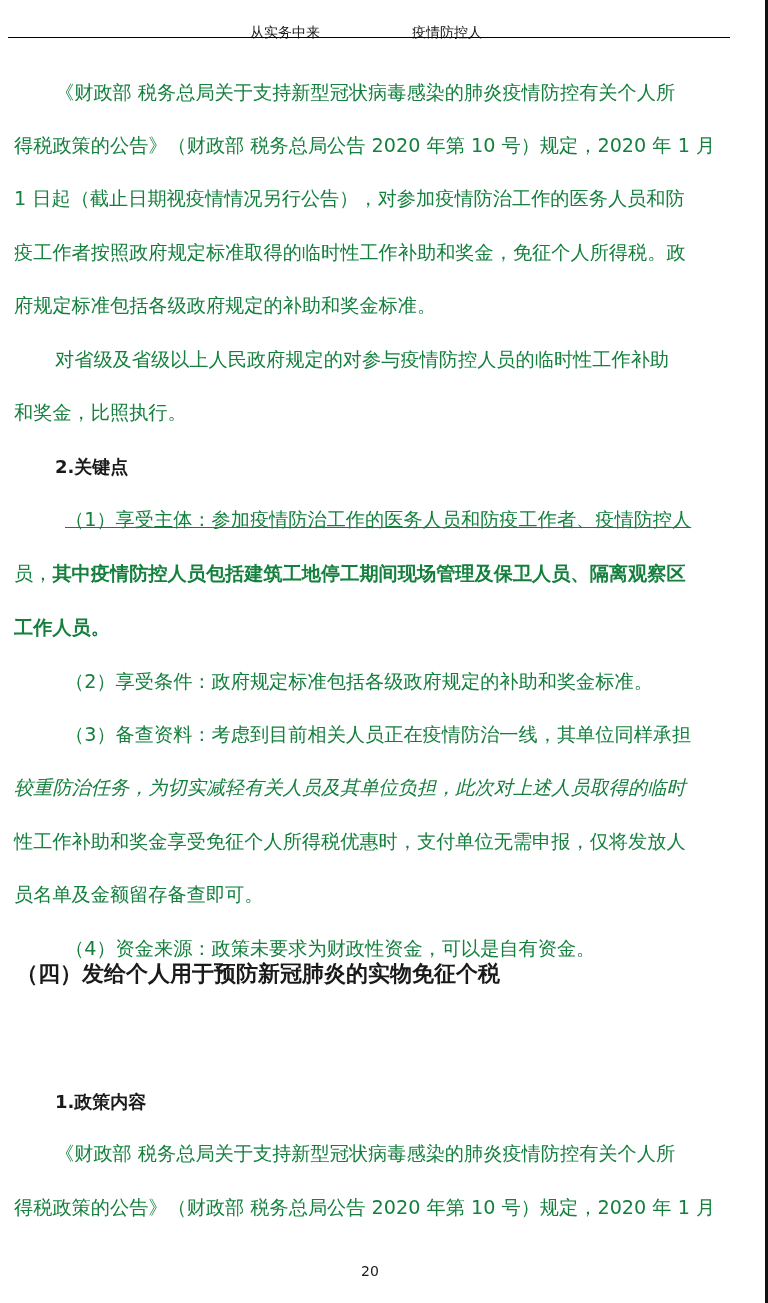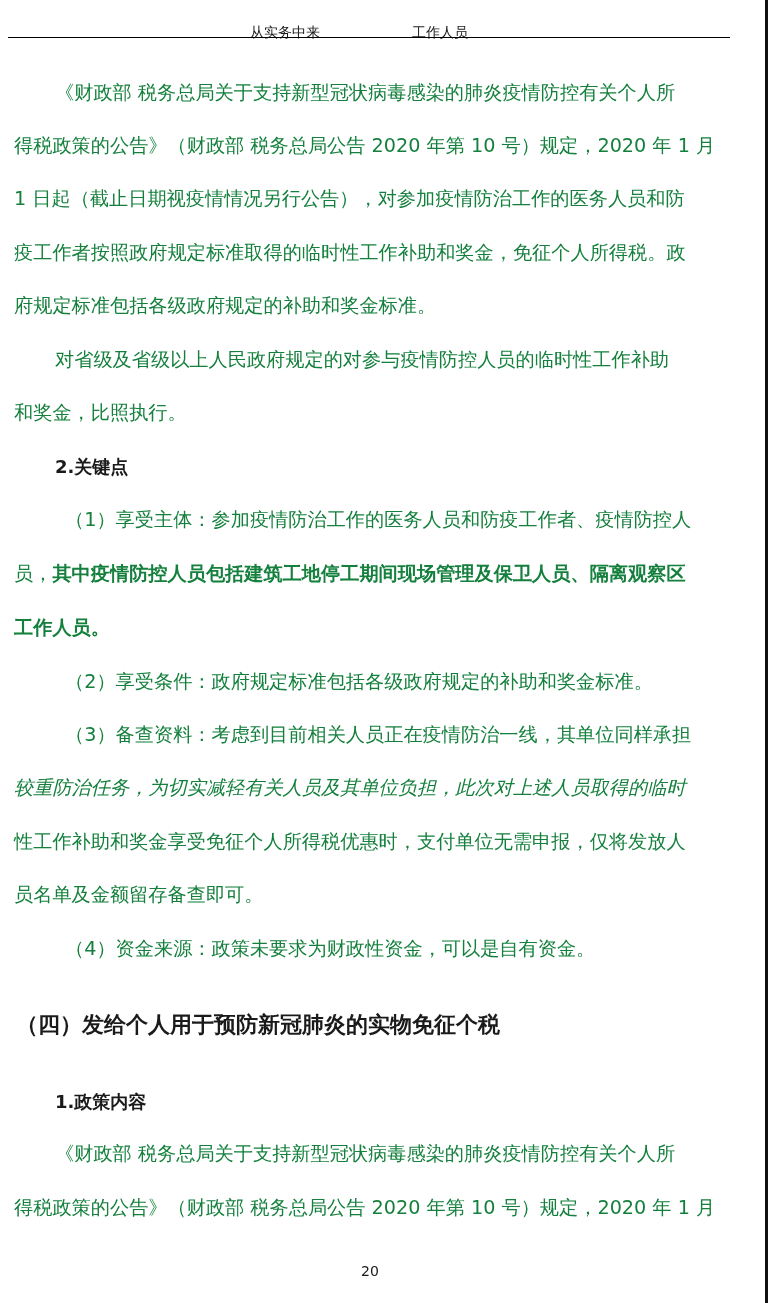--- a/index.html
+++ b/index.html
@@ -87,59 +87,59 @@
       font-size: 14px;
     }
   </style>
 </head>
 <body>
 
 <div class="right-edge"></div>
 
 <div class="header">
   <span class="header-left">从实务中来</span>
-  <span class="header-right">工作人员</span>
+  <span class="header-right">疫情防控人</span>
 </div>
 <div class="header-rule"></div>
 
 <div>
   <div class="line indent" style="top:80px;">《财政部 税务总局关于支持新型冠状病毒感染的肺炎疫情防控有关个人所</div>
   <div class="line" style="top:133px;">得税政策的公告》（财政部 税务总局公告 2020 年第 10 号）规定，2020 年 1 月</div>
   <div class="line" style="top:186px;">1 日起（截止日期视疫情情况另行公告），对参加疫情防治工作的医务人员和防</div>
   <div class="line" style="top:240px;">疫工作者按照政府规定标准取得的临时性工作补助和奖金，免征个人所得税。政</div>
   <div class="line" style="top:293px;">府规定标准包括各级政府规定的补助和奖金标准。</div>
 </div>
 
 <div>
   <div class="line indent" style="top:347px;">对省级及省级以上人民政府规定的对参与疫情防控人员的临时性工作补助</div>
   <div class="line" style="top:400px;">和奖金，比照执行。</div>
 </div>
 
 <div class="sub-title" style="top:454px;">2.关键点</div>
 
 <div>
-  <div class="line indent-num" style="top:507px;">（1）享受主体：参加疫情防治工作的医务人员和防疫工作者、疫情防控人</div>
+  <div class="line indent-num" style="top:507px;text-decoration:underline;">（1）享受主体：参加疫情防治工作的医务人员和防疫工作者、疫情防控人</div>
   <div class="line" style="top:561px;">
     <span>员，</span><span class="bold">其中疫情防控人员包括建筑工地停工期间现场管理及保卫人员、隔离观察区</span>
   </div>
   <div class="line bold" style="top:615px;">工作人员。</div>
 </div>
 
 <div class="line indent-num" style="top:669px;">（2）享受条件：政府规定标准包括各级政府规定的补助和奖金标准。</div>
 
 <div>
   <div class="line indent-num" style="top:722px;">（3）备查资料：考虑到目前相关人员正在疫情防治一线，其单位同样承担</div>
   <div class="line" style="top:775px;font-style:italic;">较重防治任务，为切实减轻有关人员及其单位负担，此次对上述人员取得的临时</div>
   <div class="line" style="top:829px;">性工作补助和奖金享受免征个人所得税优惠时，支付单位无需申报，仅将发放人</div>
   <div class="line" style="top:882px;">员名单及金额留存备查即可。</div>
 </div>
 
 <div class="line indent-num" style="top:936px;">（4）资金来源：政策未要求为财政性资金，可以是自有资金。</div>
 
-<div class="sec-title" style="top:1010px;">（四）发给个人用于预防新冠肺炎的实物免征个税</div>
+<div class="sec-title" style="top:959px;">（四）发给个人用于预防新冠肺炎的实物免征个税</div>
 <div class="sub-title" style="top:1089px;">1.政策内容</div>
 
 <div>
   <div class="line indent" style="top:1141px;">《财政部 税务总局关于支持新型冠状病毒感染的肺炎疫情防控有关个人所</div>
   <div class="line" style="top:1195px;">得税政策的公告》（财政部 税务总局公告 2020 年第 10 号）规定，2020 年 1 月</div>
 </div>
 
 <div class="page-num">20</div>
 
 </body></html>

